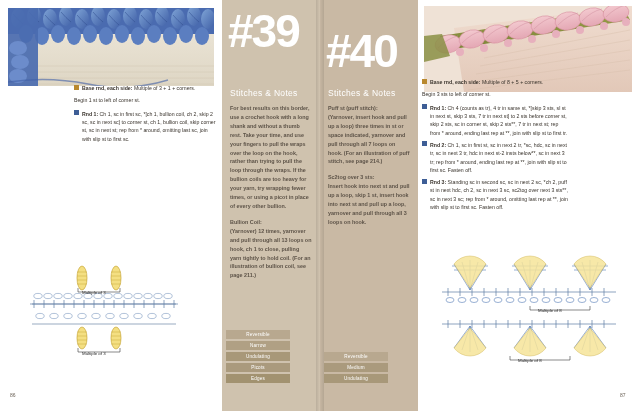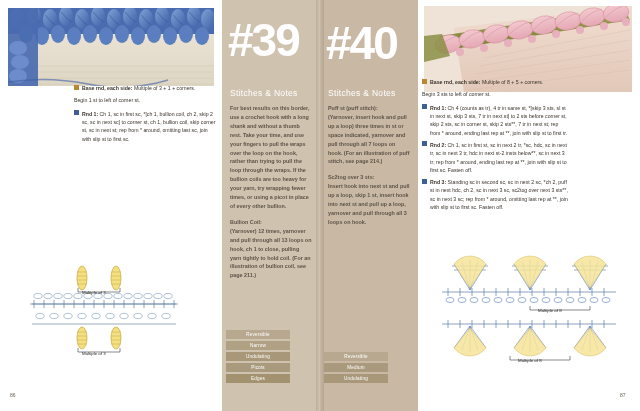--- a/index.html
+++ b/index.html
@@ -18,22 +18,22 @@
   
   .col-band { position:absolute; top:0; height:411px; }
   .band-39 { left:222px; width:98px; background:#cfc2ae; }
   .band-40 { left:320px; width:98px; background:#c9b9a4; }
 
   .big-num {
     position:absolute; color:#fff; font-weight:bold;
     font-family:"Liberation Sans", sans-serif;
     letter-spacing:-2px;
   }
-  #num39 { left:228px; top:13px; font-size:46px; }
-  #num40 { left:326px; top:16px; font-size:46px; }
+  #num39 { left:228px; top:4px; font-size:46px; }
+  #num40 { left:326px; top:24px; font-size:46px; }
 
   .sn-title {
     position:absolute; color:#ffffff; font-size:8.5px; font-weight:normal;
     letter-spacing:.3px;
   }
   #sn39 { left:230px; top:88px; }
   #sn40 { left:328px; top:88px; }
 
   .sn-body {
     position:absolute; width:82px; color:#5d5348; font-size:5.4px; line-height:1.65;

